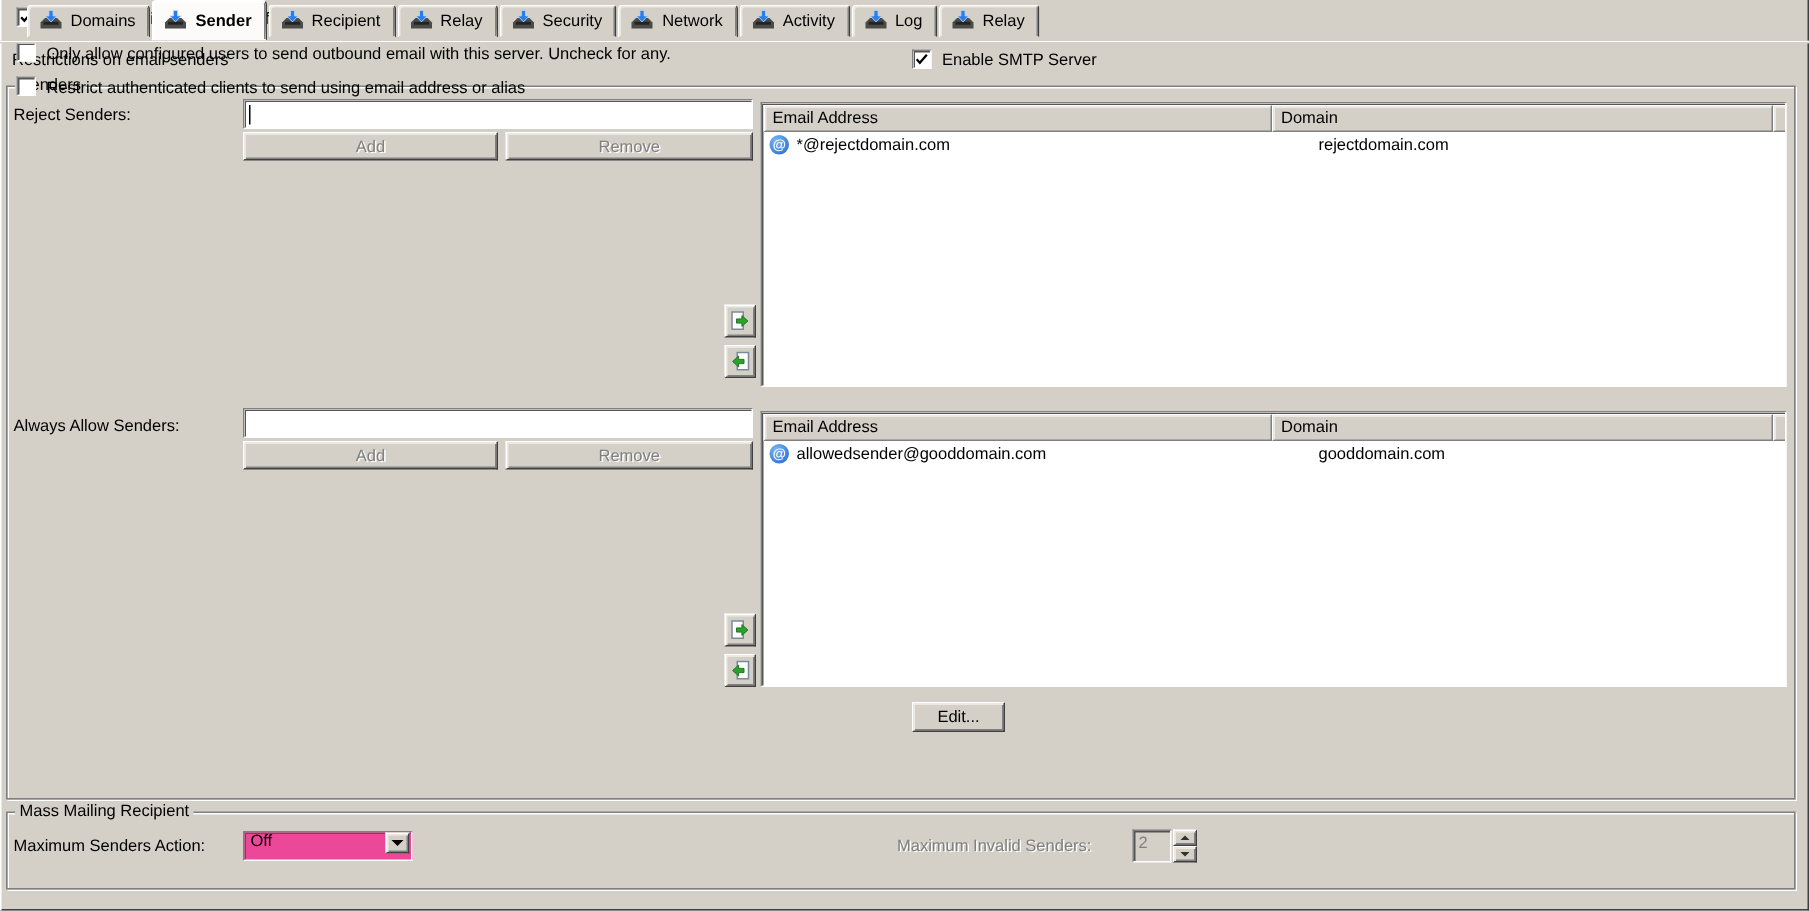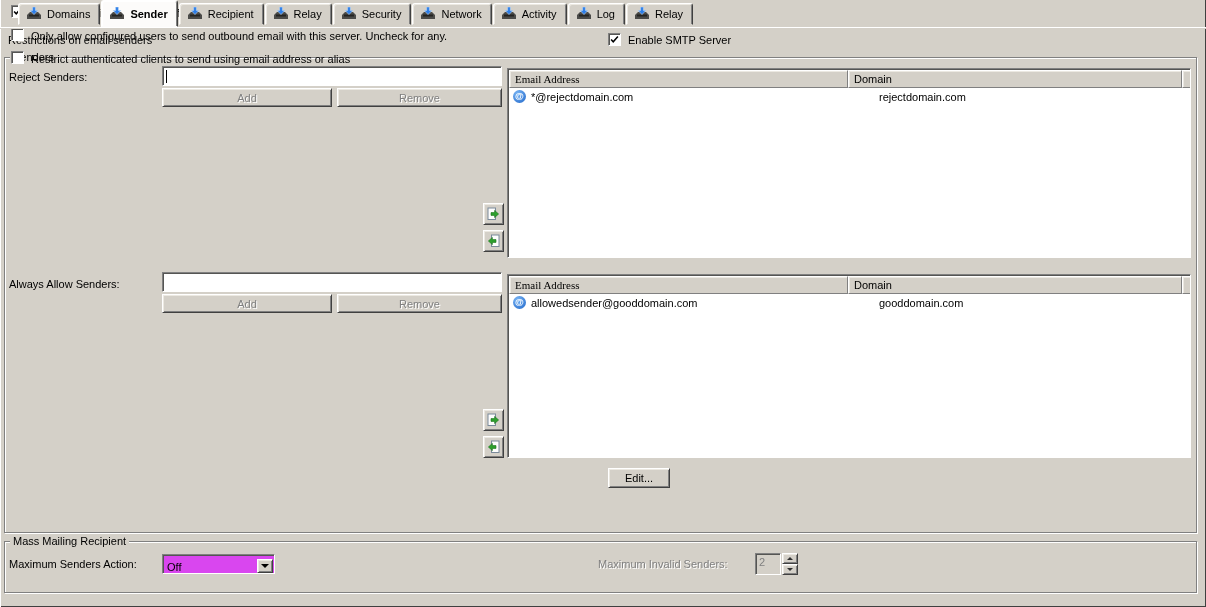--- a/index.html
+++ b/index.html
@@ -71,39 +71,39 @@
     border:1px solid; border-color:#808080 #ffffff #ffffff #808080;
     box-shadow: inset 1px 1px 0 #555553;
     overflow:hidden;
   }
   .list-header { display:flex; height:18px; margin:1px 1px 0 1px; }
   .hcell {
     background:#d4d0c8; padding:2px 5px; white-space:nowrap; overflow:hidden;
     border:1px solid; border-color:#ffffff #808080 #808080 #ffffff;
     box-shadow: inset 1px 1px 0 #ece9e2;
   }
-  .hcell.c1 { width:339px; flex:none;font-family:Liberation Serif, serif; }
+  .hcell.c1 { width:339px; flex:none; }
   .hcell.c2 { width:334px; flex:none; }
   .hcell.fill { flex:1; }
   .lrow { display:flex; align-items:center; height:17px; padding-left:3px;gap:24px; }
   .lrow .cell.c1 { width:339px; flex:none; display:flex; align-items:center; gap:5px; padding-left:2px; }
   .lrow .cell.c2 { padding-left:5px; }
   .at-icon {
     width:13px; height:13px; border-radius:50%; flex:none;
     background:radial-gradient(circle at 35% 30%, #7ab6f5, #1f66c9);
     color:#fff; font-size:9px; line-height:13px; text-align:center; font-weight:bold;
   }
   .at-icon::before { content:"@"; }
   .xferbtn { width:21px; height:22px; padding:0; }
   
   .combo {
-    position:absolute; background:#d946ef; padding-left:4px;
-    border:1px solid; border-color:#808080 #ffffff #ffffff #808080;
-    box-shadow: inset 1px 1px 0 #555553;
-    display:flex; align-items:flex-end;
+    position:absolute; background:#ec4899; padding-left:4px;
+    border:1px solid; border-color:#808080 #ffffff #ffffff #808080;
+    box-shadow: inset 1px 1px 0 #555553;
+    display:flex; align-items:flex-start;
   }
   .combo .dd {
     margin-left:auto; margin-right:1px; width:16px; height:14px;
     background:#d4d0c8; display:flex; align-items:center; justify-content:center;
     border:1px solid; border-color:#ffffff #404040 #404040 #ffffff;
     box-shadow: inset 1px 1px 0 #ece9e2, inset -1px -1px 0 #808080;
   }
   .tri-down { width:0; height:0; border:4px solid transparent; border-top-color:#000; margin-top:4px; }
   .spin-field {
     position:absolute; background:#d4d0c8; color:#808080; padding:2px 3px;

